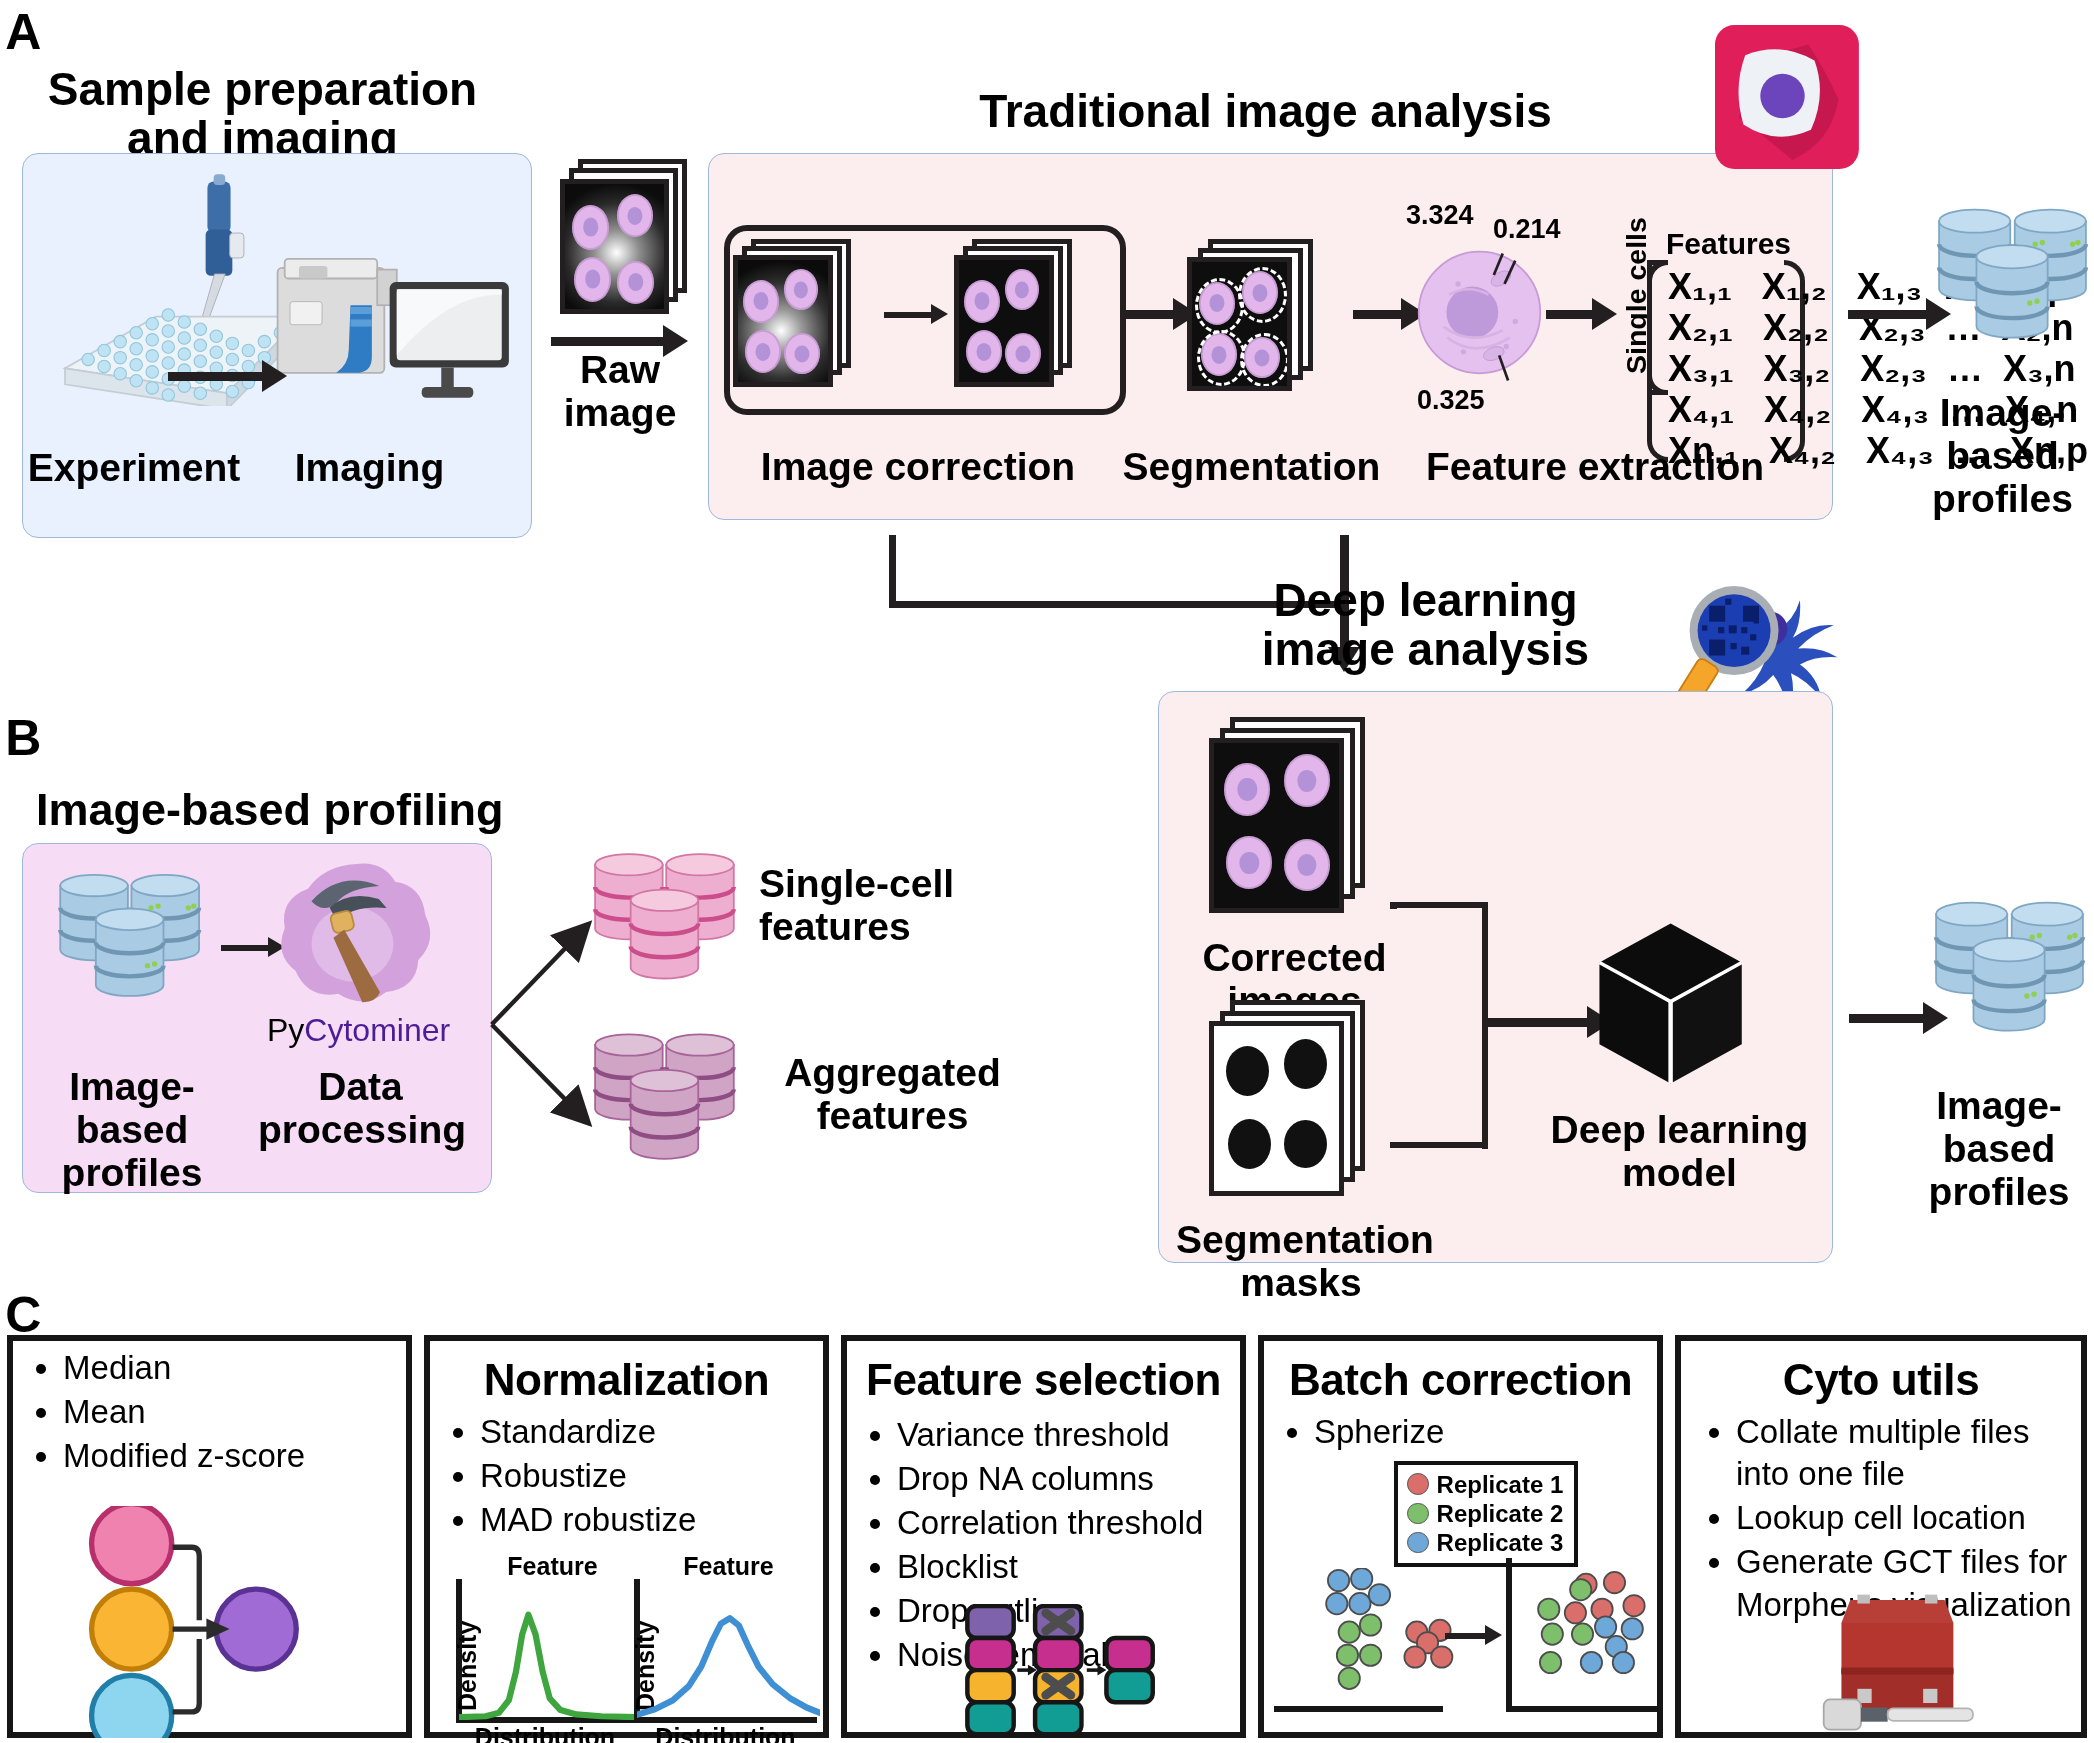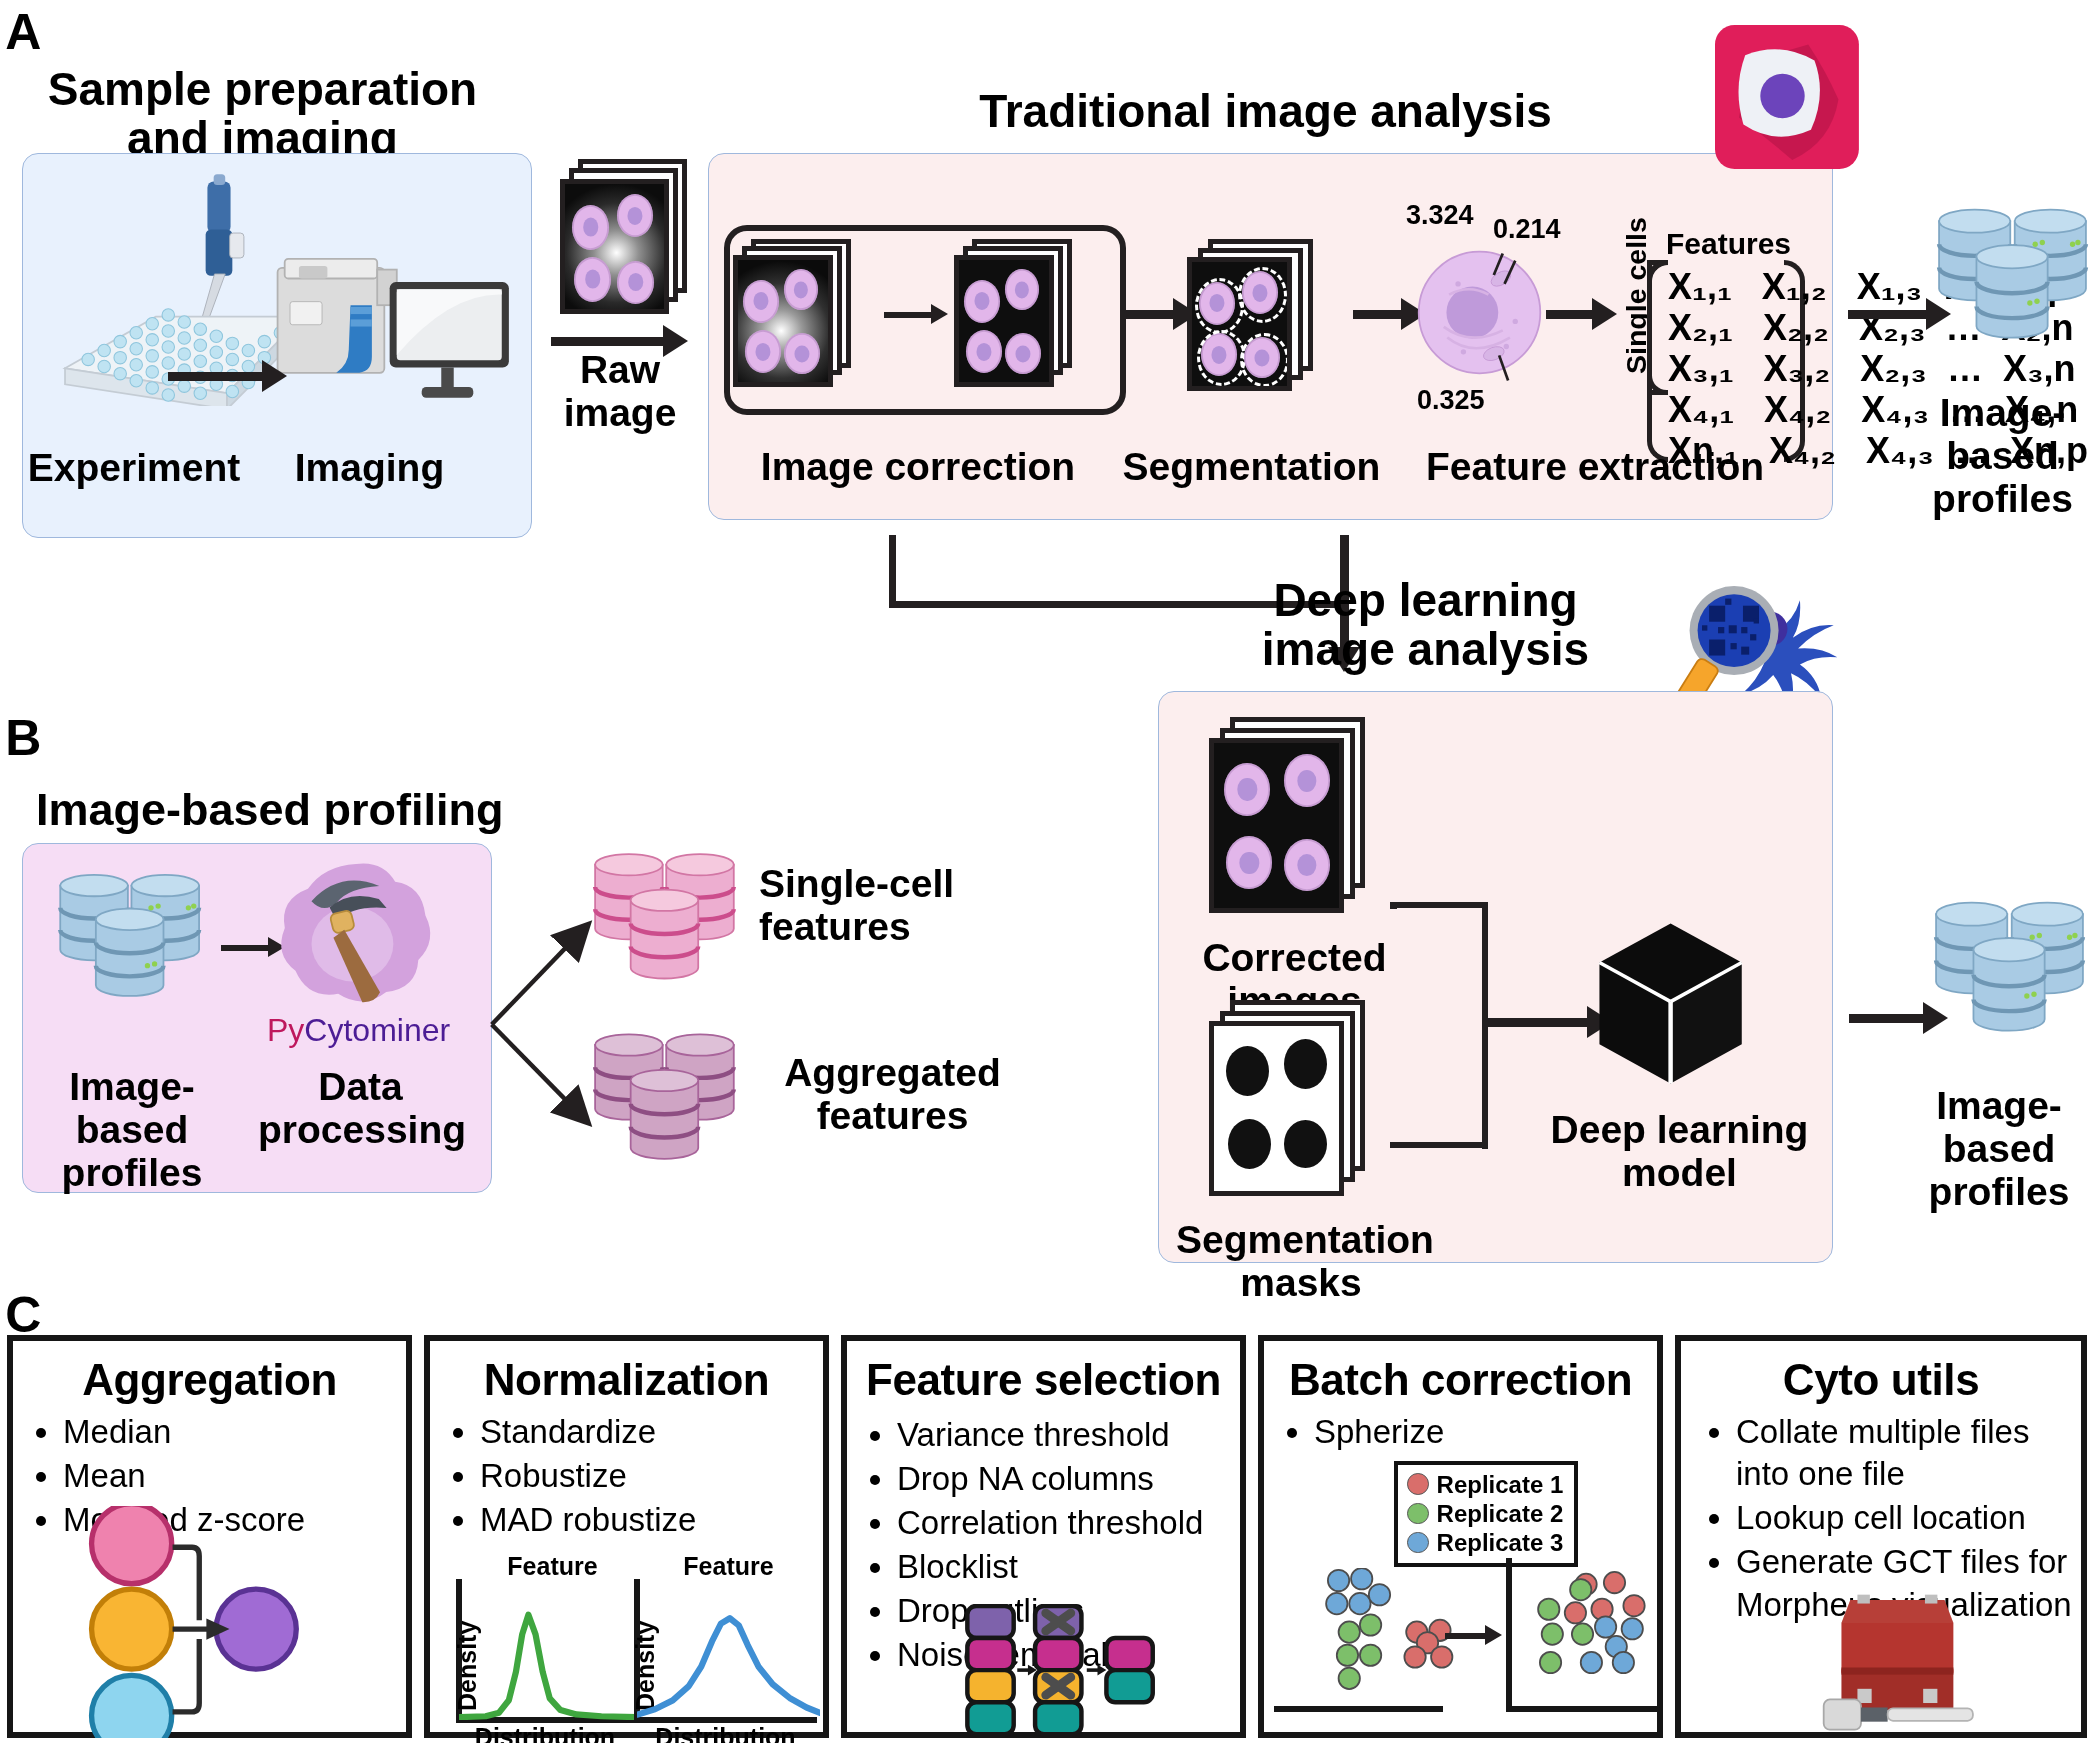--- a/index.html
+++ b/index.html
@@ -433,21 +433,21 @@
 <svg class="abs" style="left:267px;top:855px;" width="178" height="178" viewBox="0 0 200 200">
   <path d="M100 10 q30 -4 44 20 q30 4 34 38 q14 28 -8 50 q-2 32 -36 36 q-26 20 -54 2 q-34 6 -48 -26 q-24 -18 -12 -48 q-6 -32 26 -44 q18 -26 54 -28 z" fill="#d3a2dd"></path>
   <ellipse cx="96" cy="100" rx="46" ry="42" fill="#e0bbe8"></ellipse>
   <g transform="rotate(-14 96 96)">
     <path d="M62 42 q40 -26 78 2 q-34 -6 -50 6 q-18 10 -28 -8 z" fill="#5b6470"></path>
     <path d="M80 54 q26 -14 56 4 l6 12 q-34 -12 -58 0 z" fill="#474f59"></path>
     <rect x="78" y="62" width="24" height="22" rx="6" fill="#e0b260" stroke="#b78c3c" stroke-width="2"></rect>
     <path d="M90 82 l22 78 q-8 10 -22 6 l-14 -78 z" fill="#9c6b3f"></path>
   </g>
 </svg>
-<div class="abs" style="left:267px;top:1012px;width:178px;text-align:center;font-size:32px;"><span style="color:#be185d">Py</span><span style="color:#4c1d95">Cytominer</span></div>
+<div class="abs" style="left:267px;top:1012px;width:178px;text-align:center;font-size:32px;"><span style="color:#000000">Py</span><span style="color:#4c1d95">Cytominer</span></div>
 
 <div class="abs lbl" style="left:34px;top:1066px;width:196px;white-space:pre-line;">Image-based
 profiles</div>
 <div class="abs lbl" style="left:258px;top:1066px;width:205px;white-space:pre-line;">Data
 processing</div>
 
 <svg class="abs" style="left:488px;top:891px;" width="116" height="267" viewBox="0 0 130 300">
   <defs>
       <marker id="ah" markerWidth="9" markerHeight="9" refX="7" refY="4.5" orient="auto">
     <path d="M0,0 L9,4.5 L0,9 z" fill="#231f20"></path>
@@ -491,21 +491,20 @@
     <path d="M48 88 a38 12 0 0 0 76 0" fill="none" stroke="#8e4e83" stroke-width="5"></path>
     <path d="M48 114 a38 12 0 0 0 76 0" fill="none" stroke="#8e4e83" stroke-width="5"></path>
   </g>
 </svg>
 <div class="abs lbl" style="left:759px;top:1052px;width:267px;text-align:center;white-space:pre-line;">Aggregated
 features</div>
 
 <div class="abs panel-letter" style="left:5.3px;top:1290px;">C</div>
 
 <div class="cbox" style="left:7.1px;top:1335px;width:405px;height:403px;">
-  <h3 style="margin-top:14.3px;">Aggregation</h3>
   <ul>
     <li>Median</li>
     <li>Mean</li>
     <li>Modified z-score</li>
   </ul>
 </div>
 <svg class="abs" style="left:80px;top:1506px;" width="267" height="232" viewBox="0 0 300 260">
   <circle cx="58" cy="42" r="45" fill="#ef82ae" stroke="#b7306b" stroke-width="6"></circle>
   <circle cx="58" cy="138" r="45" fill="#f9b533" stroke="#c27f08" stroke-width="6"></circle>
   <circle cx="58" cy="235" r="45" fill="#8ed5ef" stroke="#1f7fa8" stroke-width="6"></circle>

